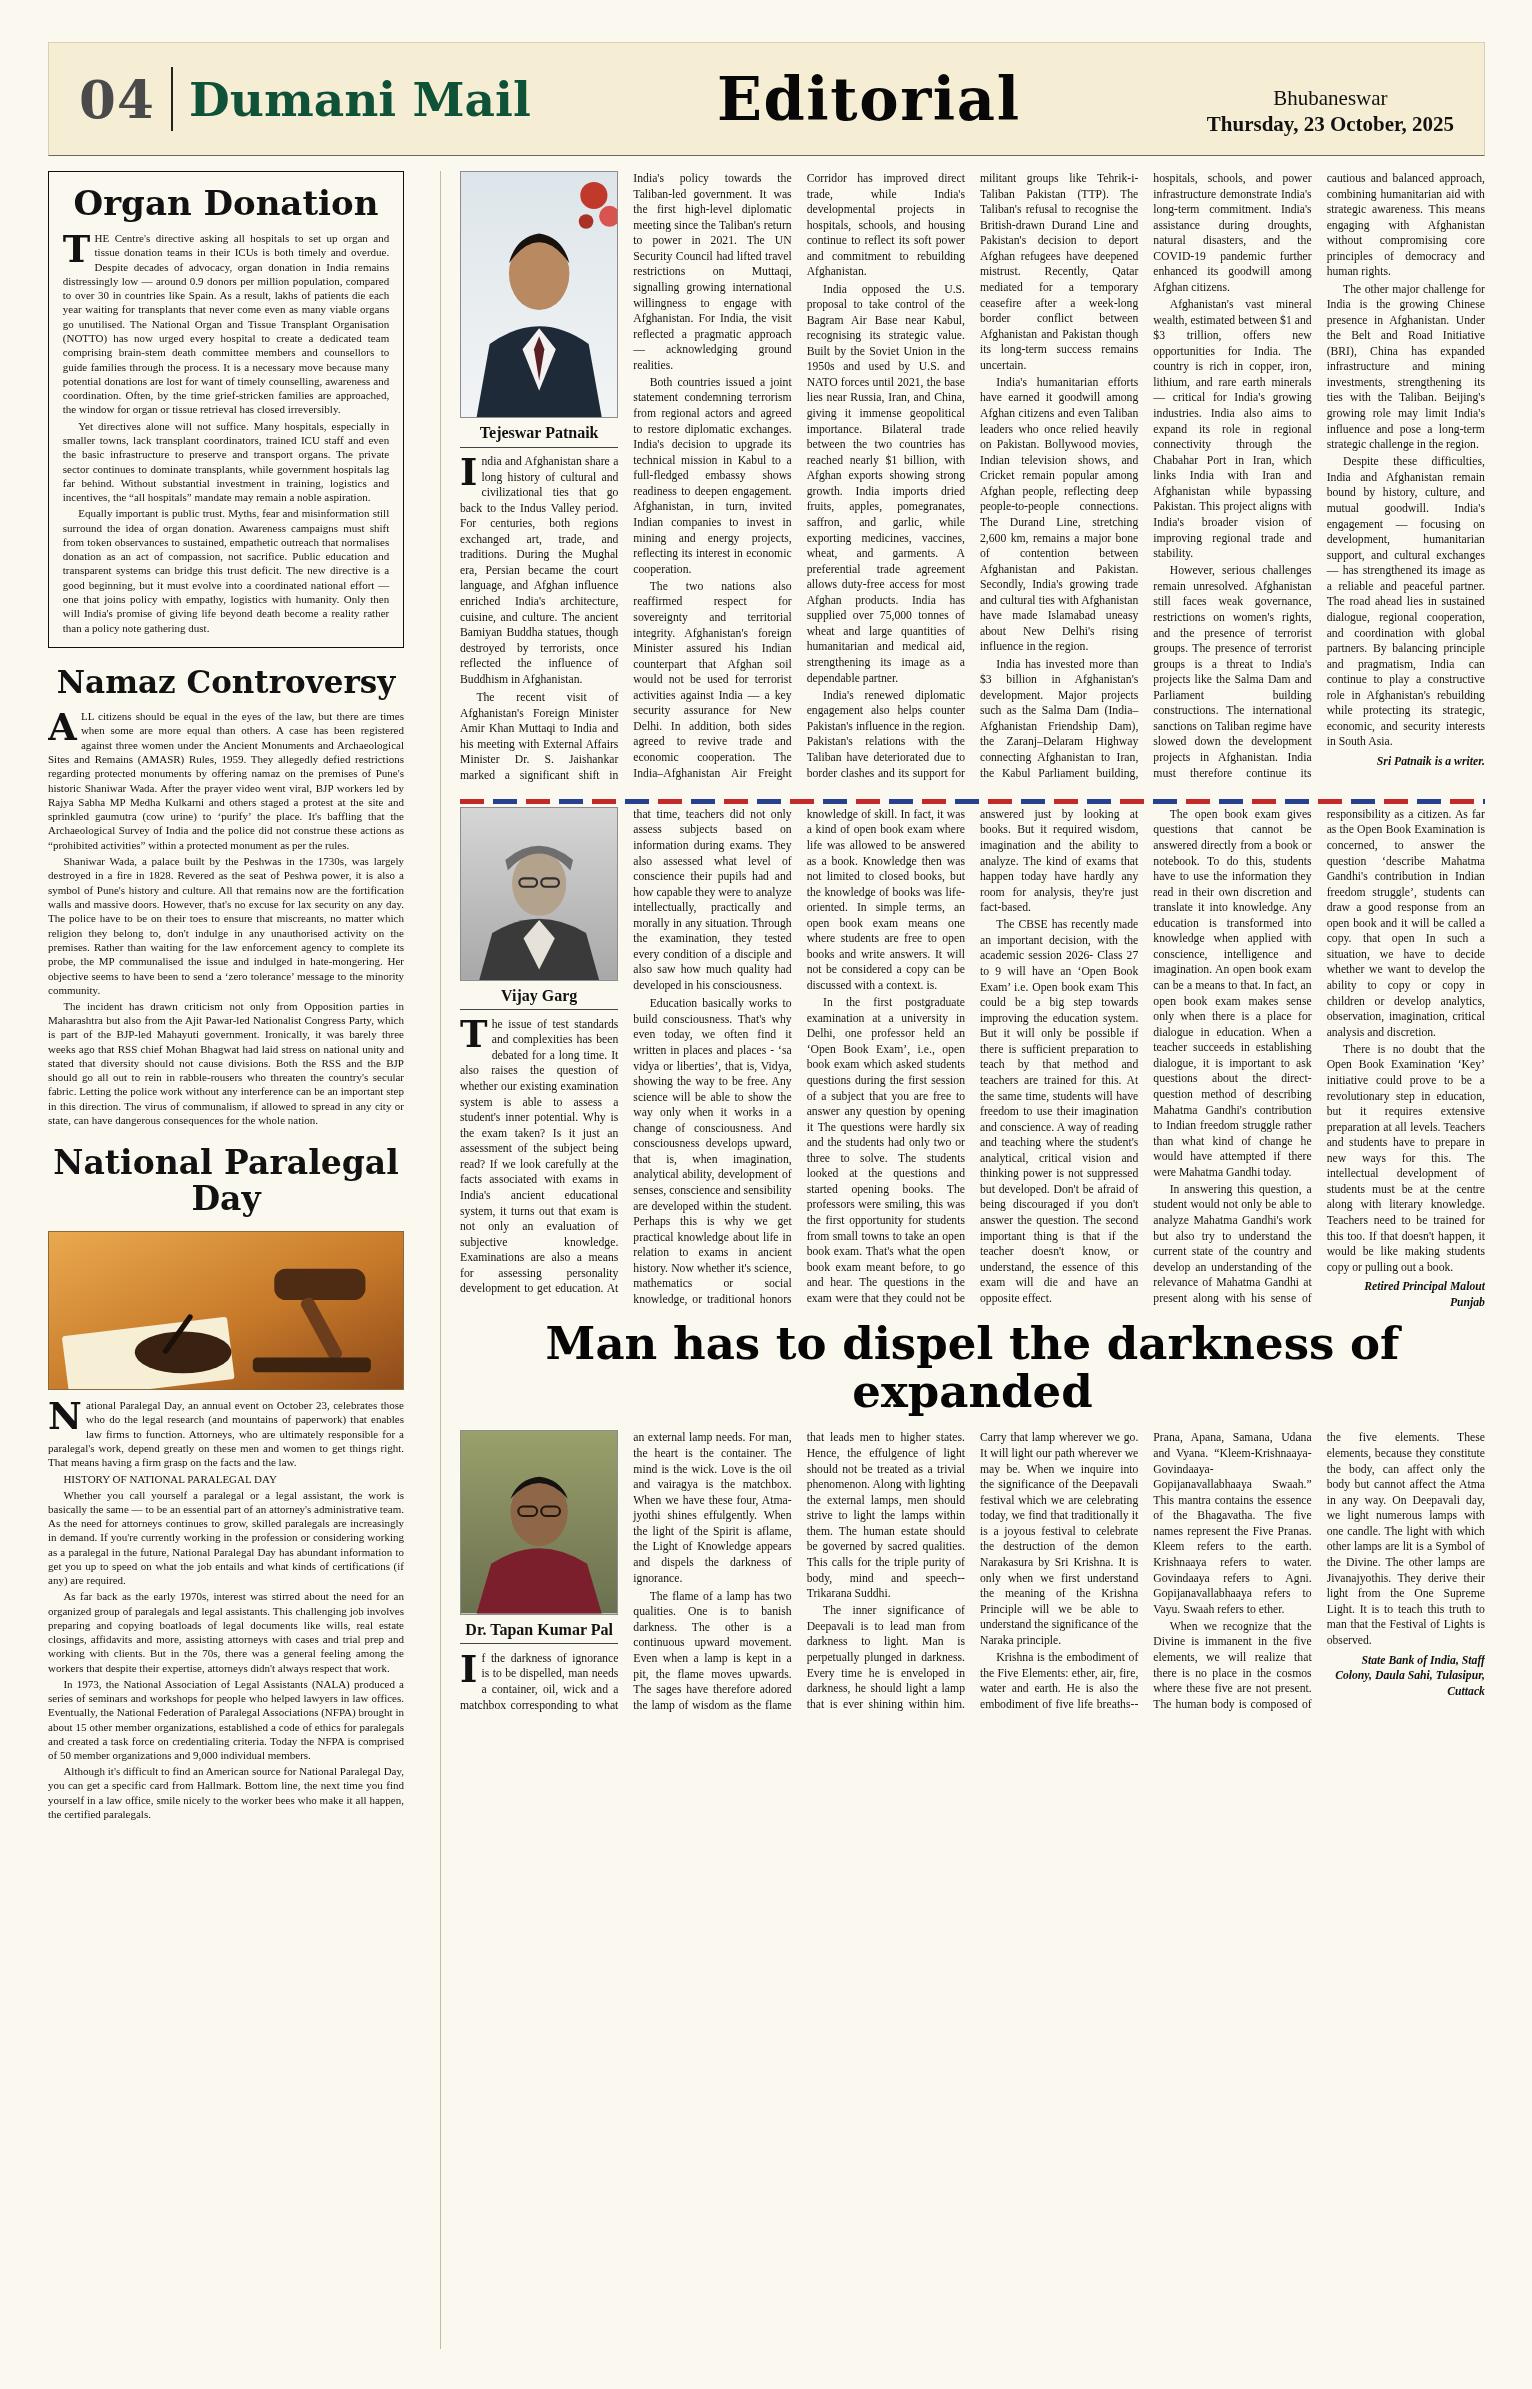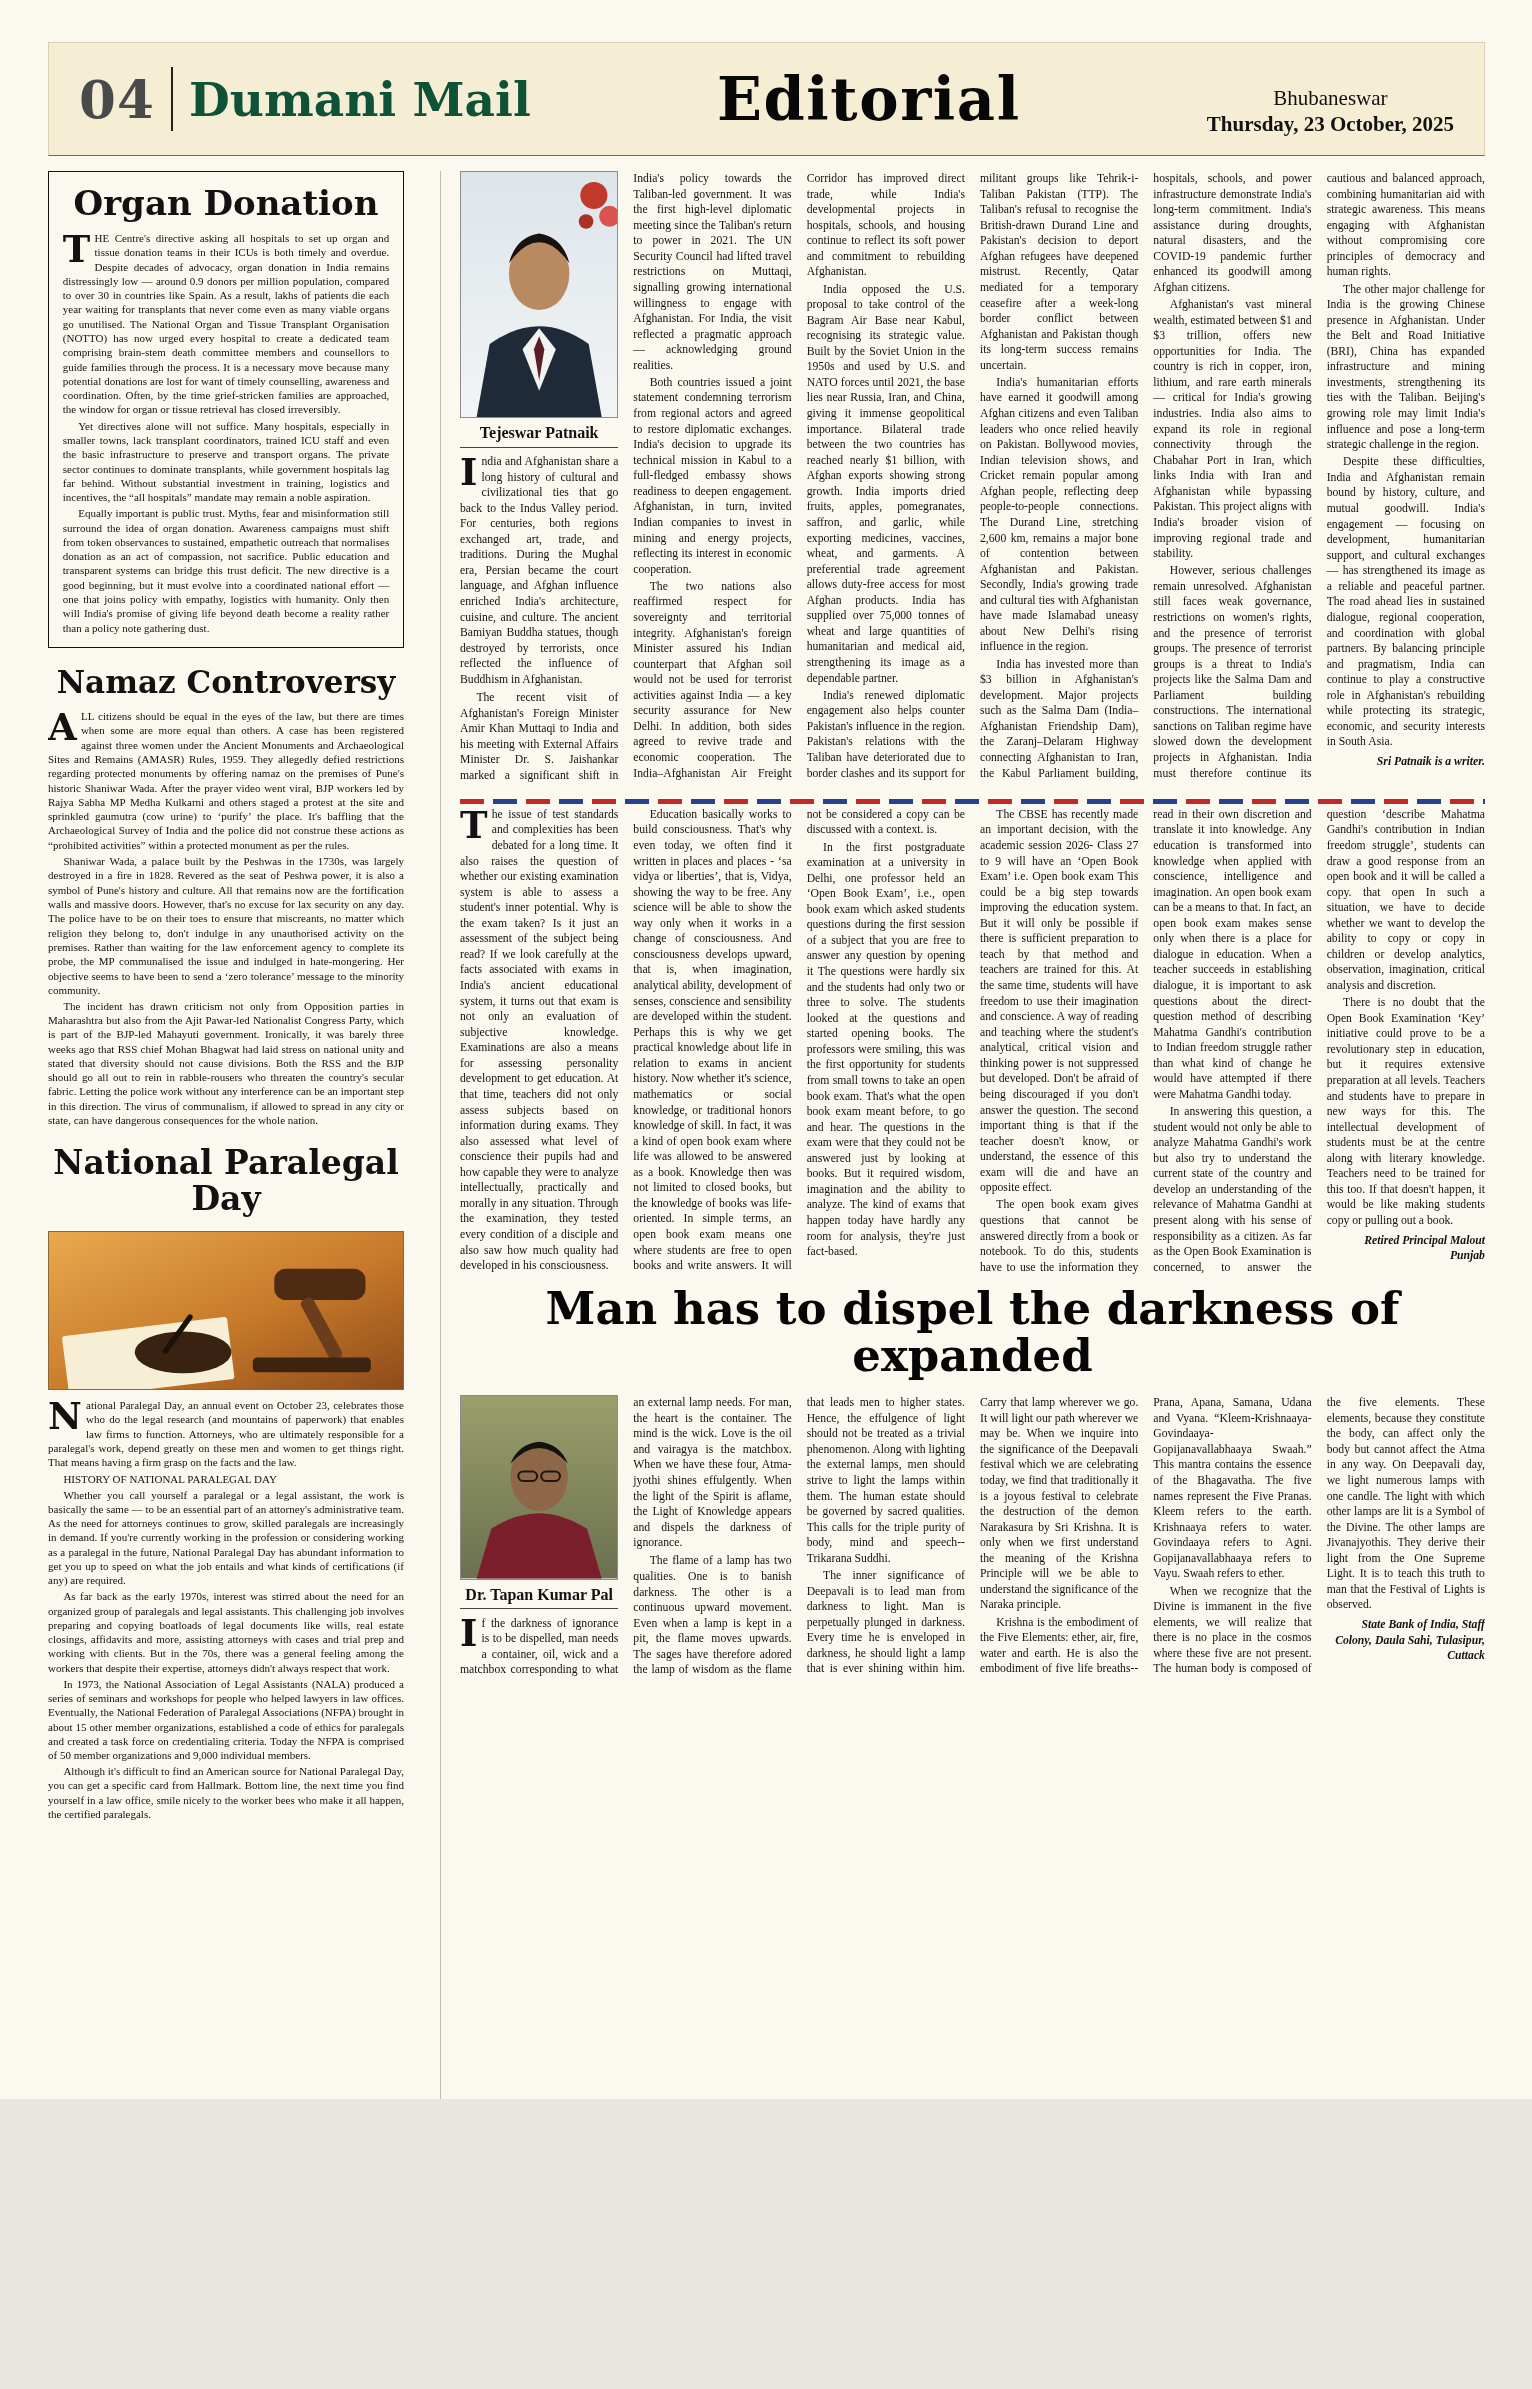--- a/index.html
+++ b/index.html
@@ -1,21 +1,21 @@
 <!DOCTYPE html>
 <html lang="en" style="font-size:8.5px"><head>
 <meta charset="utf-8">
 <style>
   * { margin:0; padding:0; box-sizing:border-box; }
   html,body { background:#e8e6e0; }
   body { font-family:"Liberation Serif", serif; color:#121212; }
 
   .page {
     position:relative;
-    width:1533px; height:2099px;
+    width:1533px; height:2389px;
     margin:0 auto;
     background:#fbf8ef;
     padding:42px 48px 32px;
     overflow:hidden;
   }
 
   
   .masthead {
     height:114px;
     background:#f5eed5;
@@ -233,20 +233,38 @@
               <p>Despite these difficulties, India and Afghanistan remain bound by history, culture, and mutual goodwill. India's engagement — focusing on development, humanitarian support, and cultural exchanges — has strengthened its image as a reliable and peaceful partner. The road ahead lies in sustained dialogue, regional cooperation, and coordination with global partners. By balancing principle and pragmatism, India can continue to play a constructive role in Afghanistan's rebuilding while protecting its strategic, economic, and security interests in South Asia.</p>
             </div>
           <p class="sign-off">Sri Patnaik is a writer.</p>
         </div>
       </article>
 
       <div class="dashed-divider"></div>
 
       <article>
         <div class="article-body cols-6">
+          <figure class="photo">
+            <svg viewBox="0 0 300 330" preserveAspectRatio="none">
+              <defs>
+                <linearGradient id="pg3" x1="0" y1="0" x2="0" y2="1">
+                  <stop offset="0" stop-color="#d6d6d6"></stop>
+                  <stop offset="1" stop-color="#a8a8a8"></stop>
+                </linearGradient>
+              </defs>
+              <rect width="300" height="330" fill="url(#pg3)"></rect>
+              <path d="M35,330 L60,240 Q150,185 240,240 L265,330 Z" fill="#3a3a3a"></path>
+              <path d="M150,215 L120,250 L150,310 L180,250 Z" fill="#e6e2da"></path>
+              <ellipse cx="150" cy="145" rx="52" ry="62" fill="#b3a28c"></ellipse>
+              <path d="M90,120 Q150,55 210,120 L215,100 Q150,45 85,100 Z" fill="#6e6e6e"></path>
+              <rect x="112" y="135" width="34" height="16" rx="8" fill="none" stroke="#2d2d2d" stroke-width="4"></rect>
+              <rect x="154" y="135" width="34" height="16" rx="8" fill="none" stroke="#2d2d2d" stroke-width="4"></rect>
+            </svg>
+            <figcaption>Vijay Garg</figcaption>
+          </figure>
           <p class="lead"><span class="dropcap">T</span><span>he issue of test standards and complexities has been debated for a long time. It also raises the question of whether our existing examination system is able to assess a student's inner potential. Why is the exam taken? Is it just an assessment of the subject being read? If we look carefully at the facts associated with exams in India's ancient educational system, it turns out that exam is not only an evaluation of subjective knowledge. Examinations are also a means for assessing personality development to get education. At that time, teachers did not only assess subjects based on information during exams. They also assessed what level of conscience their pupils had and how capable they were to analyze intellectually, practically and morally in any situation. Through the examination, they tested every condition of a disciple and also saw how much quality had developed in his consciousness.</span></p>
           <div class="paras">
               <p>Education basically works to build consciousness. That's why even today, we often find it written in places and places - ‘sa vidya or liberties’, that is, Vidya, showing the way to be free. Any science will be able to show the way only when it works in a change of consciousness. And consciousness develops upward, that is, when imagination, analytical ability, development of senses, conscience and sensibility are developed within the student. Perhaps this is why we get practical knowledge about life in relation to exams in ancient history. Now whether it's science, mathematics or social knowledge, or traditional honors knowledge of skill. In fact, it was a kind of open book exam where life was allowed to be answered as a book. Knowledge then was not limited to closed books, but the knowledge of books was life-oriented. In simple terms, an open book exam means one where students are free to open books and write answers. It will not be considered a copy can be discussed with a context. is.</p>
               <p>In the first postgraduate examination at a university in Delhi, one professor held an ‘Open Book Exam’, i.e., open book exam which asked students questions during the first session of a subject that you are free to answer any question by opening it The questions were hardly six and the students had only two or three to solve. The students looked at the questions and started opening books. The professors were smiling, this was the first opportunity for students from small towns to take an open book exam. That's what the open book exam meant before, to go and hear. The questions in the exam were that they could not be answered just by looking at books. But it required wisdom, imagination and the ability to analyze. The kind of exams that happen today have hardly any room for analysis, they're just fact-based.</p>
               <p>The CBSE has recently made an important decision, with the academic session 2026- Class 27 to 9 will have an ‘Open Book Exam’ i.e. Open book exam This could be a big step towards improving the education system. But it will only be possible if there is sufficient preparation to teach by that method and teachers are trained for this. At the same time, students will have freedom to use their imagination and conscience. A way of reading and teaching where the student's analytical, critical vision and thinking power is not suppressed but developed. Don't be afraid of being discouraged if you don't answer the question. The second important thing is that if the teacher doesn't know, or understand, the essence of this exam will die and have an opposite effect.</p>
               <p>The open book exam gives questions that cannot be answered directly from a book or notebook. To do this, students have to use the information they read in their own discretion and translate it into knowledge. Any education is transformed into knowledge when applied with conscience, intelligence and imagination. An open book exam can be a means to that. In fact, an open book exam makes sense only when there is a place for dialogue in education. When a teacher succeeds in establishing dialogue, it is important to ask questions about the direct-question method of describing Mahatma Gandhi's contribution to Indian freedom struggle rather than what kind of change he would have attempted if there were Mahatma Gandhi today.</p>
               <p>In answering this question, a student would not only be able to analyze Mahatma Gandhi's work but also try to understand the current state of the country and develop an understanding of the relevance of Mahatma Gandhi at present along with his sense of responsibility as a citizen. As far as the Open Book Examination is concerned, to answer the question ‘describe Mahatma Gandhi's contribution in Indian freedom struggle’, students can draw a good response from an open book and it will be called a copy. that open In such a situation, we have to decide whether we want to develop the ability to copy or copy in children or develop analytics, observation, imagination, critical analysis and discretion.</p>
               <p>There is no doubt that the Open Book Examination ‘Key’ initiative could prove to be a revolutionary step in education, but it requires extensive preparation at all levels. Teachers and students have to prepare in new ways for this. The intellectual development of students must be at the centre along with literary knowledge. Teachers need to be trained for this too. If that doesn't happen, it would be like making students copy or pulling out a book.</p>
             </div>
           <p class="sign-off">Retired Principal Malout Punjab</p>

